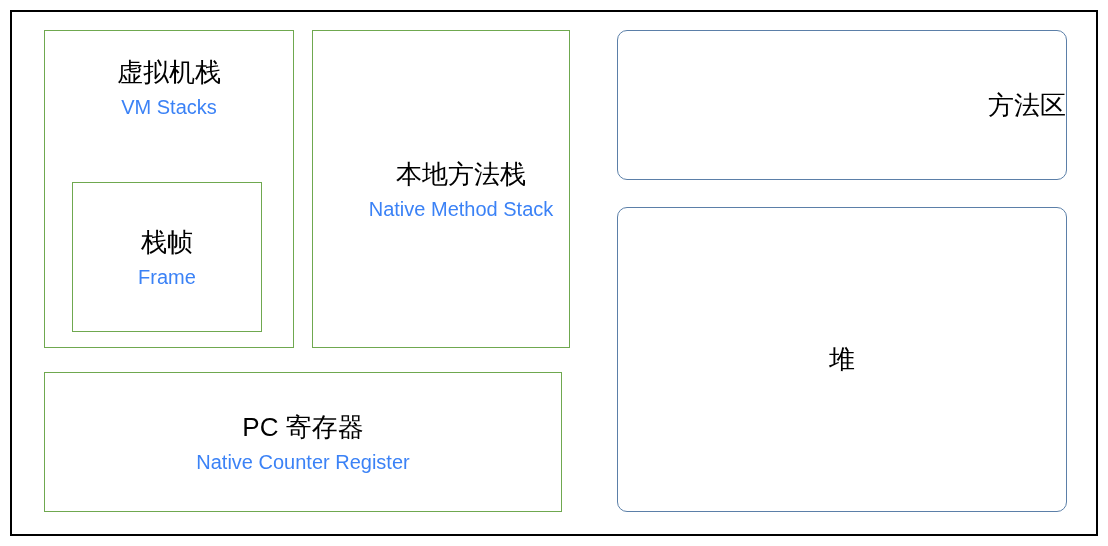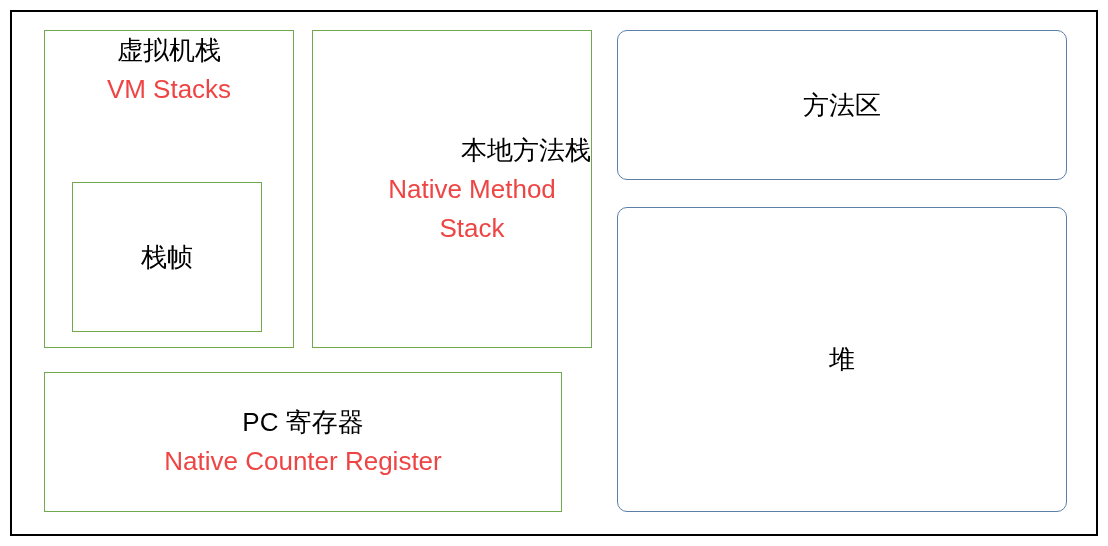--- a/index.html
+++ b/index.html
@@ -35,95 +35,97 @@
     }
     .blue-box {
       border: 1.5px solid #5b7fa8;
       border-radius: 10px;
     }
     .vm-stacks {
       left: 32px;
       top: 18px;
       width: 250px;
       height: 318px;
+      padding-top: 22px;
     }
     .frame {
       left: 60px;
       top: 170px;
       width: 190px;
       height: 150px;
       display: flex;
       flex-direction: column;
       align-items: center;
       justify-content: center;
     }
     .native-stack {
       left: 300px;
       top: 18px;
-      width: 280px;
+      width: 258px;
       height: 318px;
       display: flex;
       flex-direction: column;
-      align-items: flex-end;
+      align-items: center;
       justify-content: center;
       padding-left: 40px;
     }
     .pc-register {
       left: 32px;
       top: 360px;
       width: 518px;
       height: 140px;
       display: flex;
       flex-direction: column;
       align-items: center;
       justify-content: center;
     }
     .method-area {
       left: 605px;
       top: 18px;
       width: 450px;
       height: 150px;
       display: flex;
       flex-direction: column;
-      align-items: center;
+      align-items: flex-end;
       justify-content: center;
     }
     .heap {
       left: 605px;
       top: 195px;
       width: 450px;
       height: 305px;
       display: flex;
       flex-direction: column;
       align-items: center;
       justify-content: center;
     }
     .title-cn {
       font-size: 26px;
       line-height: 1.5;
       color: #000;
     }
     .title-en {
-      font-size: 26px;
+      font-size: 20px;
       line-height: 1.5;
-      color: #ef4444;
+      color: #3b82f6;
     }
   </style>
 </head>
 <body>
 
 <div class="outer-container">
 
   <div class="box green-box vm-stacks">
     <div class="title-cn">虚拟机栈</div>
     <div class="title-en">VM Stacks</div>
   </div>
 
   <div class="box green-box frame">
     <div class="title-cn">栈帧</div>
+    <div class="title-en">Frame</div>
   </div>
 
   <div class="box green-box native-stack">
     <div class="title-cn">本地方法栈</div>
     <div class="title-en">Native Method Stack</div>
   </div>
 
   <div class="box green-box pc-register">
     <div class="title-cn">PC  寄存器</div>
     <div class="title-en">Native Counter Register</div>

